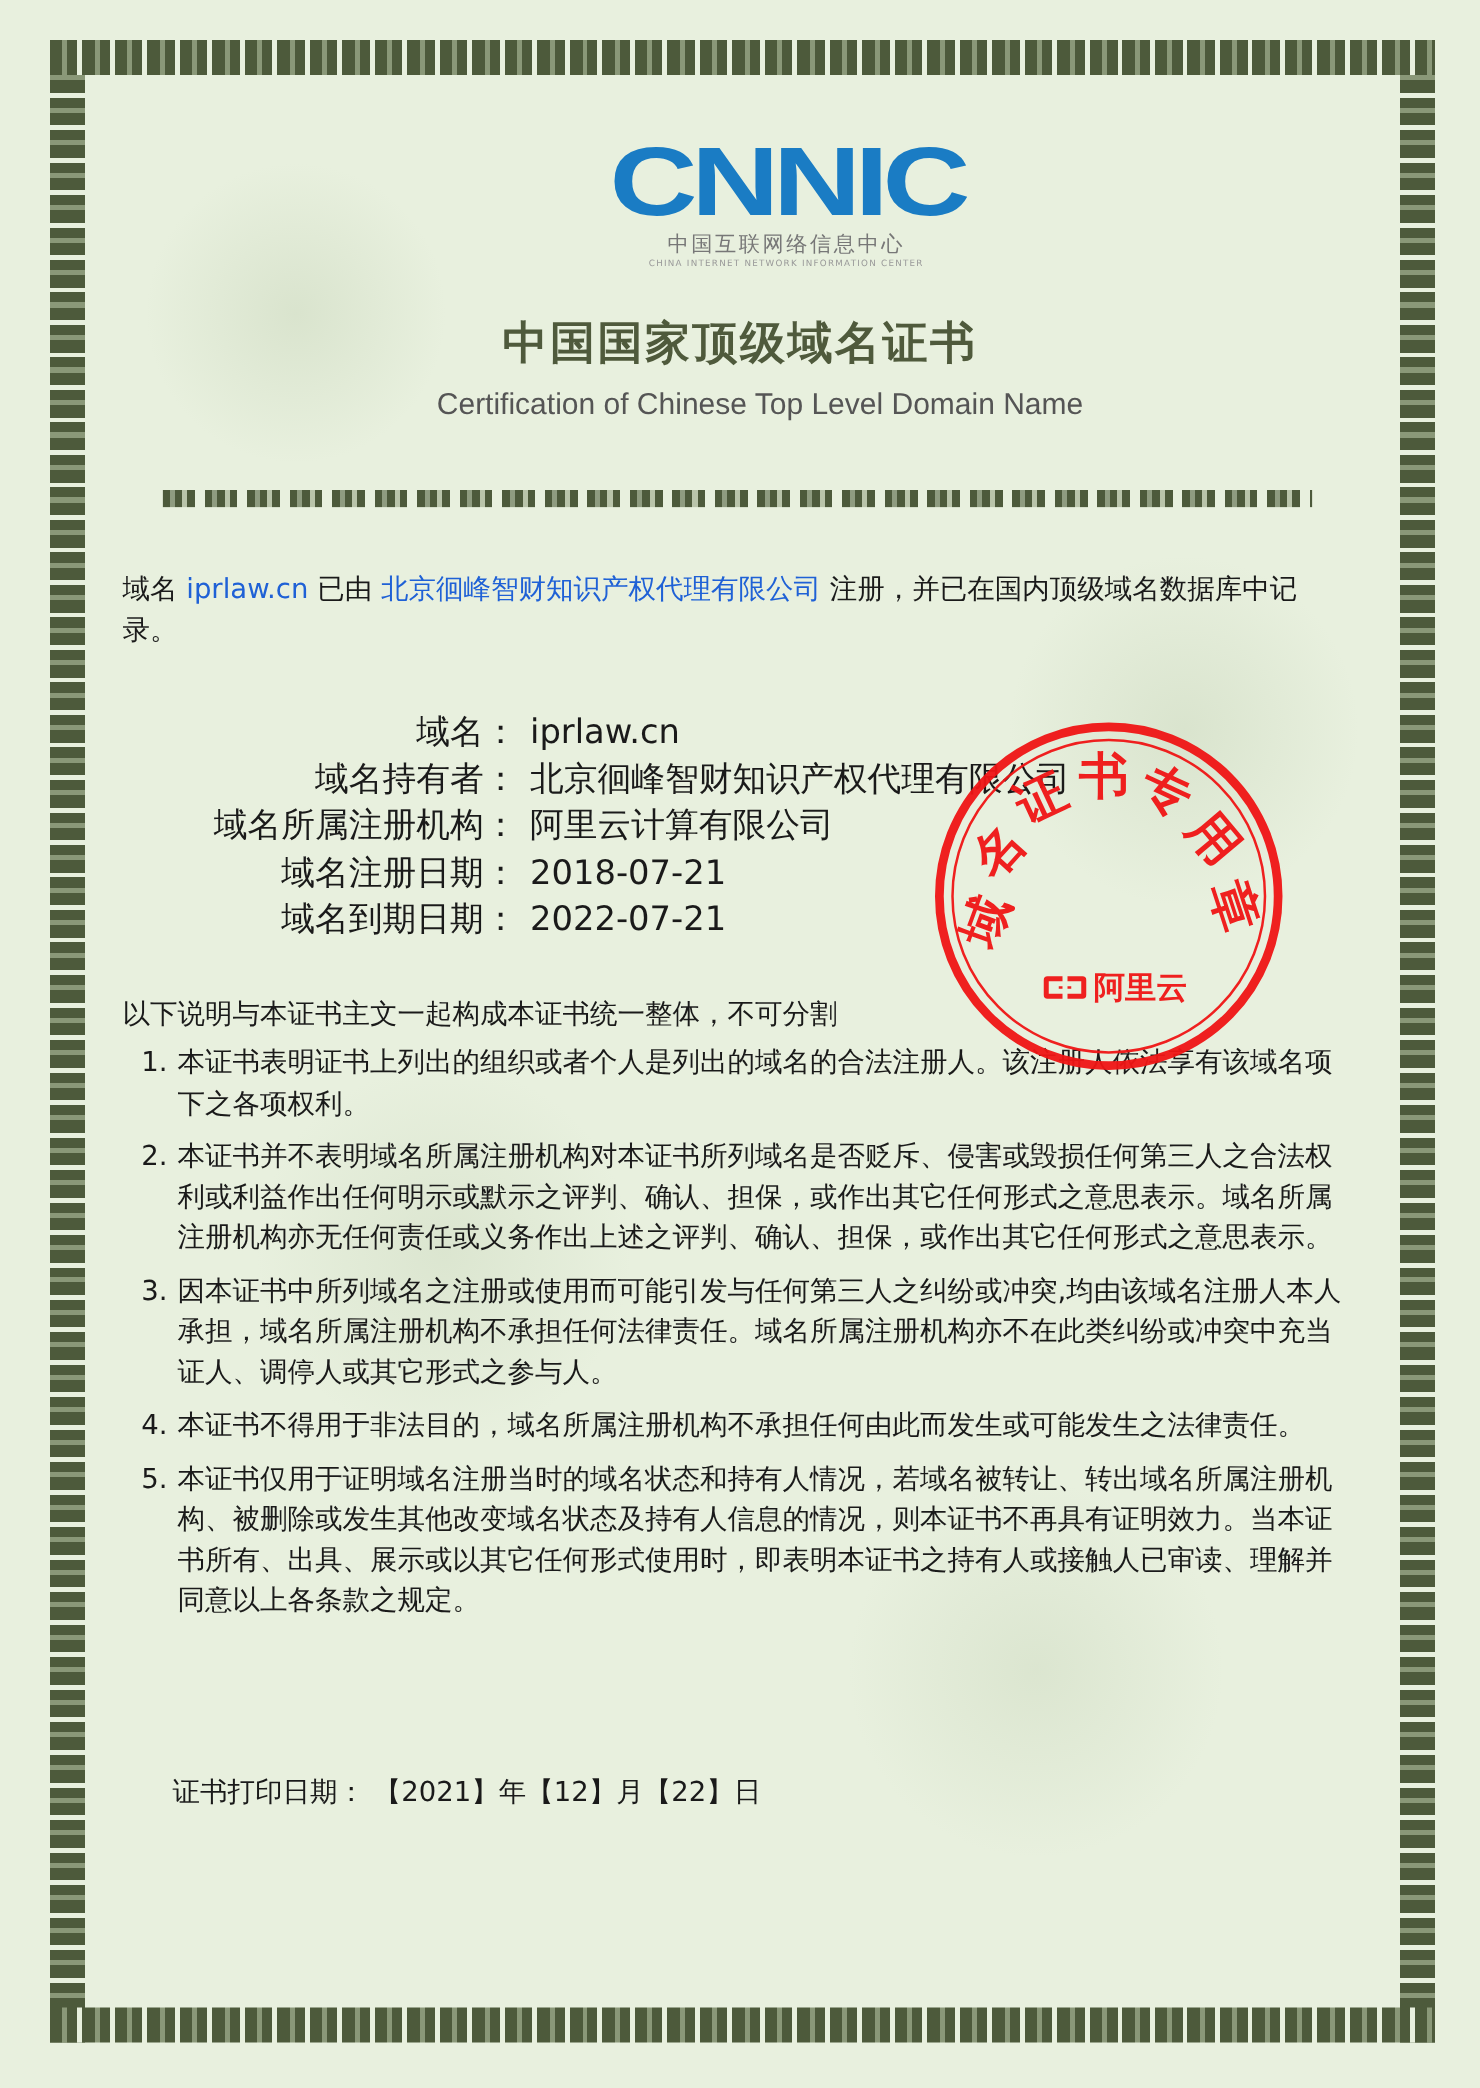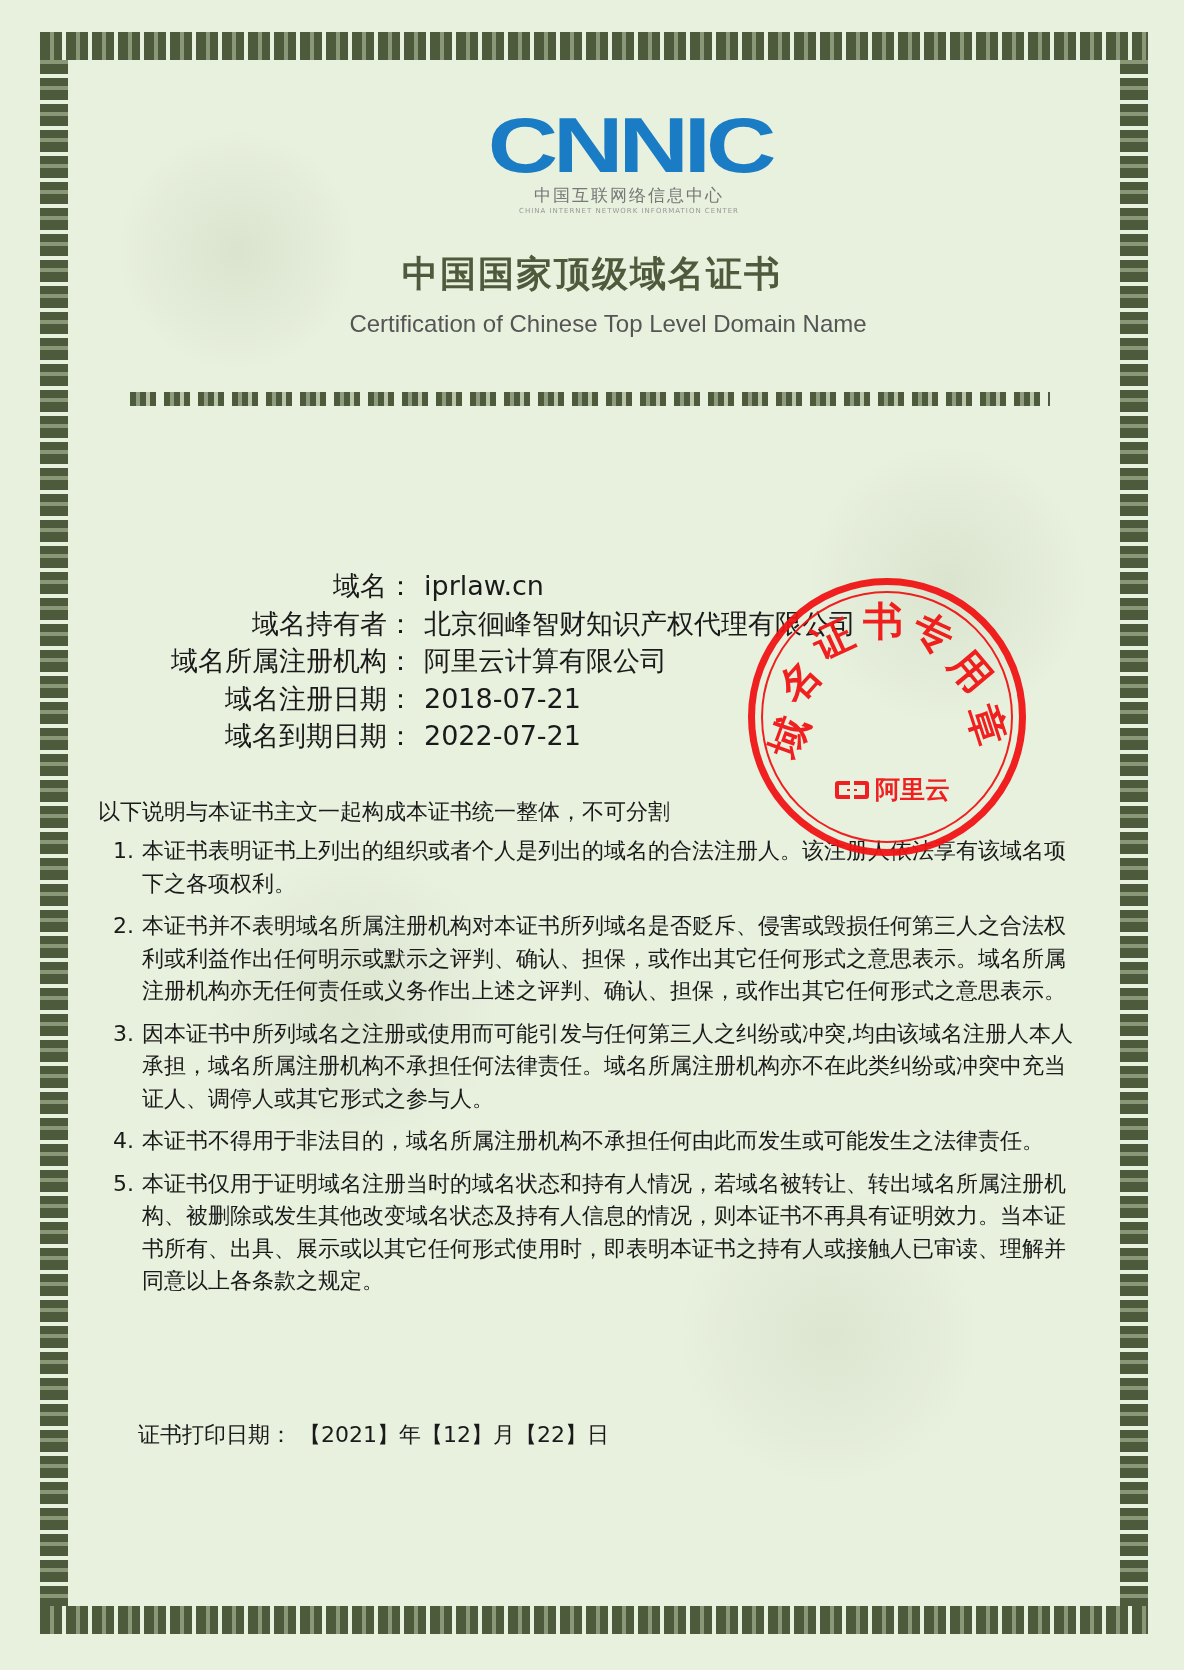--- a/index.html
+++ b/index.html
@@ -123,20 +123,27 @@
     <div class="logo-mark">CNNIC</div>
     <div class="logo-cn">中国互联网络信息中心</div>
     <div class="logo-en">CHINA INTERNET NETWORK INFORMATION CENTER</div>
   </div>
 
   <div class="title-cn">中国国家顶级域名证书</div>
   <div class="title-en">Certification of Chinese Top Level Domain Name</div>
 
   <div class="divider"></div>
 
+  <div class="intro">
+    <span>域名</span>
+    <span class="blue">iprlaw.cn</span>
+    <span>已由</span>
+    <span class="blue">北京徊峰智财知识产权代理有限公司</span>
+    <span>注册，并已在国内顶级域名数据库中记录。</span>
+  </div>
 
   <div class="fields">
     <div class="field-row">
       <span class="field-label">域名：</span>
       <span class="field-value">iprlaw.cn</span>
     </div>
     <div class="field-row">
       <span class="field-label">域名持有者：</span>
       <span class="field-value">北京徊峰智财知识产权代理有限公司</span>
     </div>

